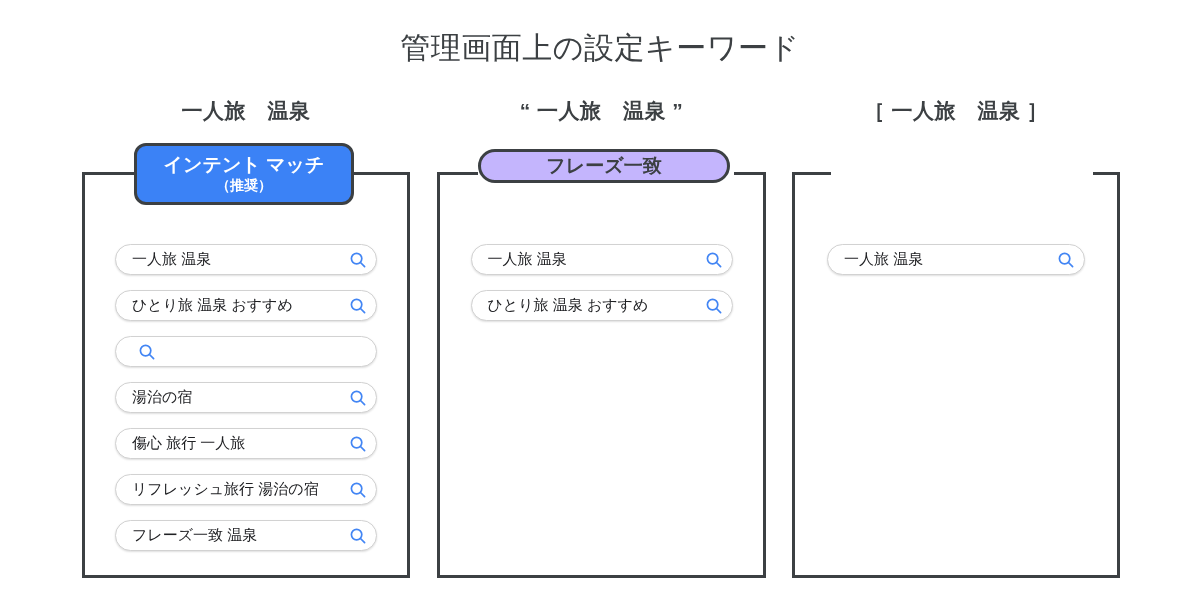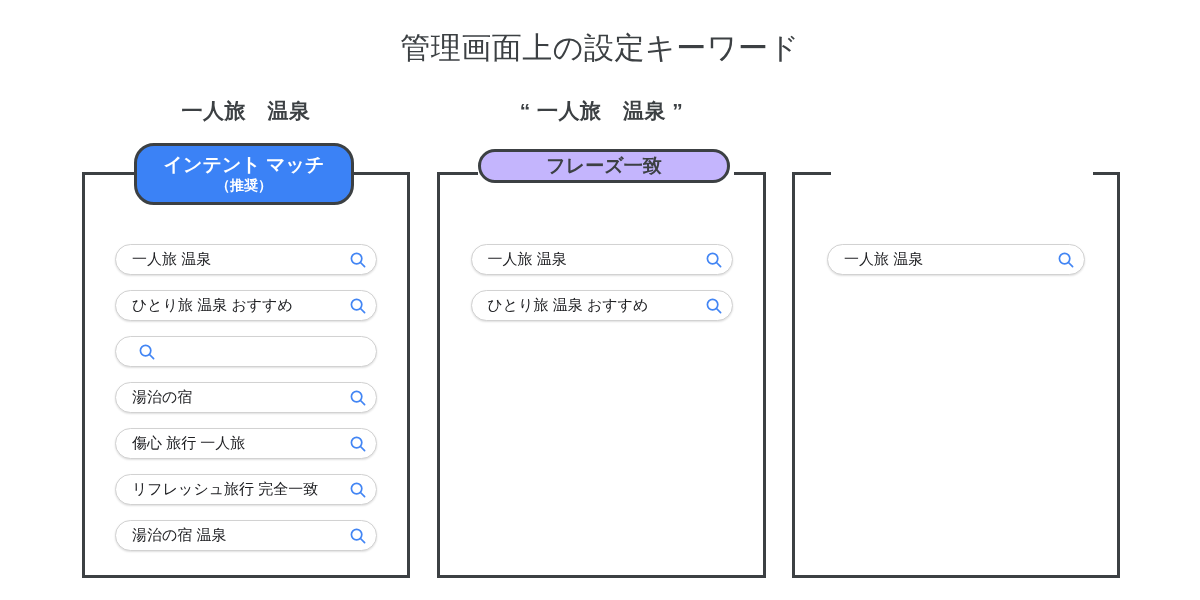--- a/index.html
+++ b/index.html
@@ -95,21 +95,21 @@
     text-align: center;
     font-weight: bold;
     line-height: 1.2;
     z-index: 3;
   }
   .badge.primary {
     top: 143px;
     left: 52px;
     width: 220px;
     height: 62px;
-    border-radius: 20px;
+    border-radius: 12px;
     background: #3b82f6;
     color: #ffffff;
     font-size: 19px;
   }
   .badge.outline {
     top: 149px;
     height: 34px;
     border-radius: 20px;
     background: #c4b5fd;
     color: #3c4043;
@@ -229,31 +229,31 @@
         <span class="pill-text">傷心 旅行 一人旅</span>
         <span class="pill-icon">
           <svg width="18" height="18" viewBox="0 0 18 18">
               <circle cx="7.6" cy="7.6" r="5.2" fill="none" stroke="#4285f4" stroke-width="1.7"></circle>
               <line x1="11.5" y1="11.5" x2="15.6" y2="15.6" stroke="#4285f4" stroke-width="1.7" stroke-linecap="round"></line>
             </svg>
         </span>
       </div>
 
       <div class="pill">
-        <span class="pill-text">リフレッシュ旅行 完全一致</span>
-        <span class="pill-icon">
-          <svg width="18" height="18" viewBox="0 0 18 18">
-              <circle cx="7.6" cy="7.6" r="5.2" fill="none" stroke="#4285f4" stroke-width="1.7"></circle>
-              <line x1="11.5" y1="11.5" x2="15.6" y2="15.6" stroke="#4285f4" stroke-width="1.7" stroke-linecap="round"></line>
-            </svg>
-        </span>
-      </div>
-
-      <div class="pill">
-        <span class="pill-text">湯治の宿 温泉</span>
+        <span class="pill-text">リフレッシュ旅行 湯治の宿</span>
+        <span class="pill-icon">
+          <svg width="18" height="18" viewBox="0 0 18 18">
+              <circle cx="7.6" cy="7.6" r="5.2" fill="none" stroke="#4285f4" stroke-width="1.7"></circle>
+              <line x1="11.5" y1="11.5" x2="15.6" y2="15.6" stroke="#4285f4" stroke-width="1.7" stroke-linecap="round"></line>
+            </svg>
+        </span>
+      </div>
+
+      <div class="pill">
+        <span class="pill-text">フレーズ一致 温泉</span>
         <span class="pill-icon">
           <svg width="18" height="18" viewBox="0 0 18 18">
               <circle cx="7.6" cy="7.6" r="5.2" fill="none" stroke="#4285f4" stroke-width="1.7"></circle>
               <line x1="11.5" y1="11.5" x2="15.6" y2="15.6" stroke="#4285f4" stroke-width="1.7" stroke-linecap="round"></line>
             </svg>
         </span>
       </div>
 
     </div>
   </div>
@@ -290,20 +290,21 @@
               <line x1="11.5" y1="11.5" x2="15.6" y2="15.6" stroke="#4285f4" stroke-width="1.7" stroke-linecap="round"></line>
             </svg>
         </span>
       </div>
 
     </div>
   </div>
 
   <div class="column col-2">
 
+    <div class="col-caption">［ 一人旅　温泉 ］</div>
 
     <div class="frame">
       <div class="frame-notch"></div>
     </div>
 
 
     <div class="pill-list">
 
       <div class="pill">
         <span class="pill-text">一人旅 温泉</span>

